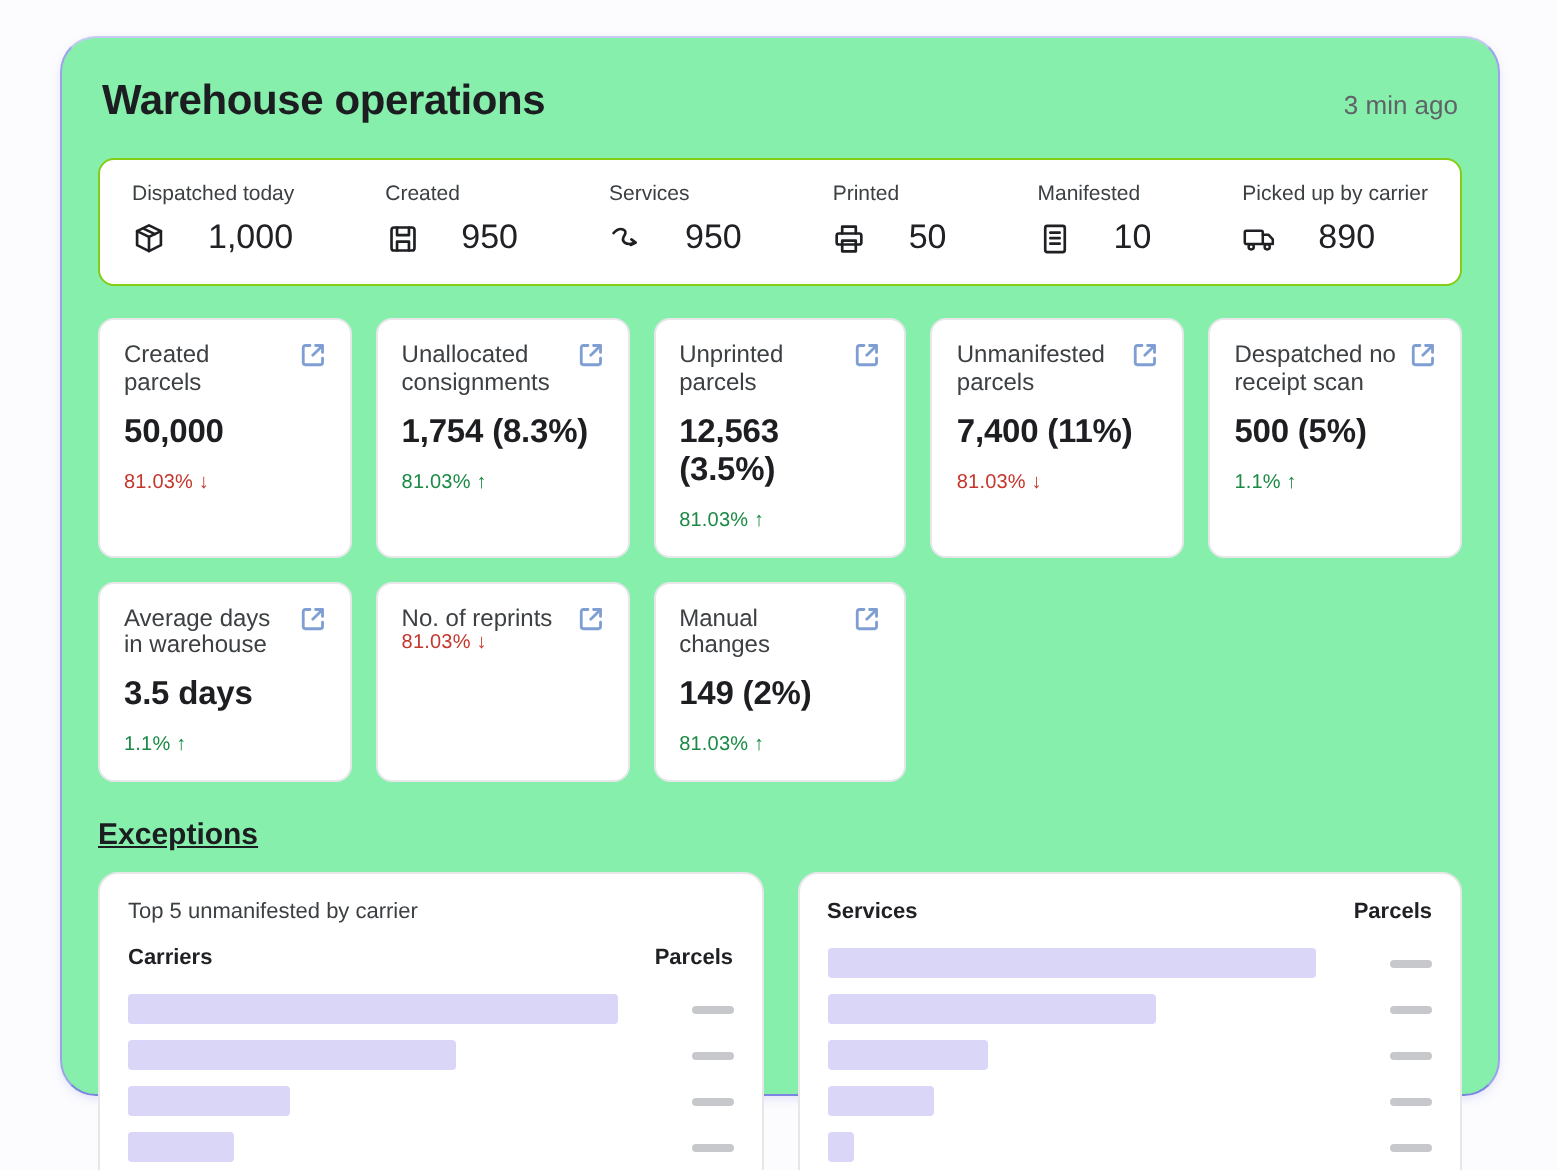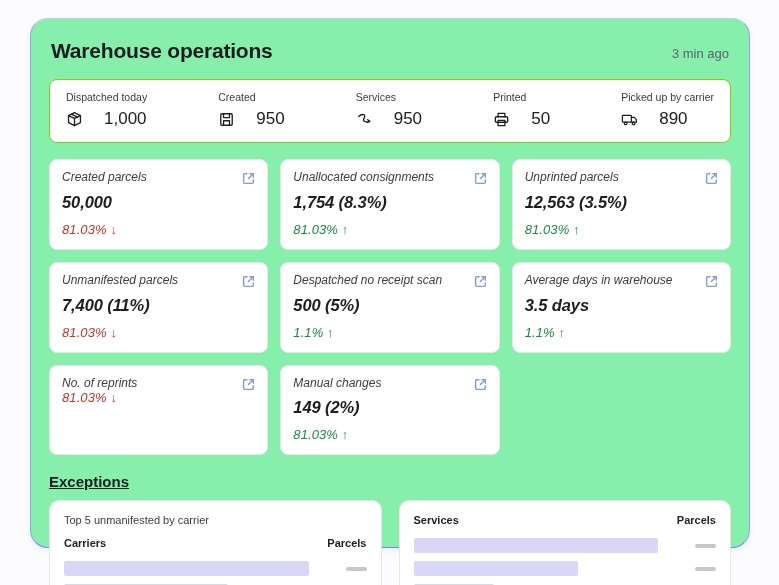--- a/index.html
+++ b/index.html
@@ -35,33 +35,33 @@
     margin: 0 2px 16px;
     background: #fff;
   }
   .sum-item .lbl { font-size: 10.5px; color: #3c4043; margin-bottom: 6px; }
   .sum-item .val { display: flex; align-items: center; gap: 21px; font-size: 17px; font-weight: 500; color: #202124; }
   .sum-item .ic { width: 17px; height: 17px; display: inline-flex; }
   .sum-item .ic svg { width: 17px; height: 17px; stroke: #1f2023; fill: none; stroke-width: 1.25; stroke-linejoin: round; stroke-linecap: round; }
 
   
   .kpi-grid {
-    display: grid; grid-template-columns: repeat(3, 1fr);
-    gap: 12px; margin: 0 2px 14px; font-style: italic;
+    display: grid; grid-template-columns: repeat(5, 1fr);
+    gap: 12px; margin: 0 2px 14px;
   }
   .kpi {
     border: 1px solid #e7e7ea; border-radius: 8px;
     padding: 11px 12px 12px; background: #fff; min-height: 76px;
   }
   .kpi .trow { display: flex; justify-content: space-between; align-items: flex-start; gap: 4px; }
   .kpi .ttl { font-size: 12px; color: #3c4043; line-height: 1.15; }
   .kpi .ext { flex: none; width: 13px; height: 13px; cursor: pointer; }
   .kpi .ext svg { width: 13px; height: 13px; stroke: #7f9ed2; fill: none; stroke-width: 1.3; stroke-linecap: round; stroke-linejoin: round; }
   .kpi .value { font-size: 16.5px; font-weight: 600; color: #1d1e21; margin: 8px 0 10px; letter-spacing: -0.1px; }
-  .kpi .delta { font-size: 13px; font-weight: 500; letter-spacing: 0.1px; }
+  .kpi .delta { font-size: 10px; font-weight: 500; letter-spacing: 0.1px; }
   .kpi .delta.down { color: #c5372c; }
   .kpi .delta.up   { color: #1b8a44; }
 
   
   .exc-h { font-size: 15px; font-weight: 700; color: #1c1d20; margin: 18px 2px 10px; text-decoration: underline; }
   .charts { display: grid; grid-template-columns: 1fr 1fr; gap: 17px; margin: 0 2px; }
   .chart-card {
     border: 1px solid #e7e7ea; border-radius: 10px;
     padding: 13px 14px 12px; background: #fff; height: 168px;
   }
@@ -130,20 +130,32 @@
             <svg viewBox="0 0 16 16">
               <path d="M4.8 5.4V2.2h6.4v3.2"></path>
               <rect x="2.2" y="5.4" width="11.6" height="5.2" rx="1"></rect>
               <rect x="4.8" y="8.8" width="6.4" height="5"></rect>
             </svg>
           </span>
         <span>50</span>
       </div>
     </div>
     <div class="sum-item">
+      <div class="lbl">Manifested</div>
+      <div class="val">
+        <span class="ic">
+            <svg viewBox="0 0 16 16">
+              <rect x="3.4" y="1.8" width="9.2" height="12.4" rx="1"></rect>
+              <path d="M5.8 5h4.4M5.8 7.6h4.4M5.8 10.2h4.4"></path>
+            </svg>
+          </span>
+        <span>10</span>
+      </div>
+    </div>
+    <div class="sum-item">
       <div class="lbl">Picked up by carrier</div>
       <div class="val">
         <span class="ic">
             <svg viewBox="0 0 17 15">
               <rect x="1.4" y="3.4" width="9" height="6.6" rx="0.8"></rect>
               <path d="M10.4 5.4h2.9l2.1 2.3V10h-5"></path>
               <circle cx="4.6" cy="11.4" r="1.3"></circle>
               <circle cx="12.6" cy="11.4" r="1.3"></circle>
             </svg>
           </span>

